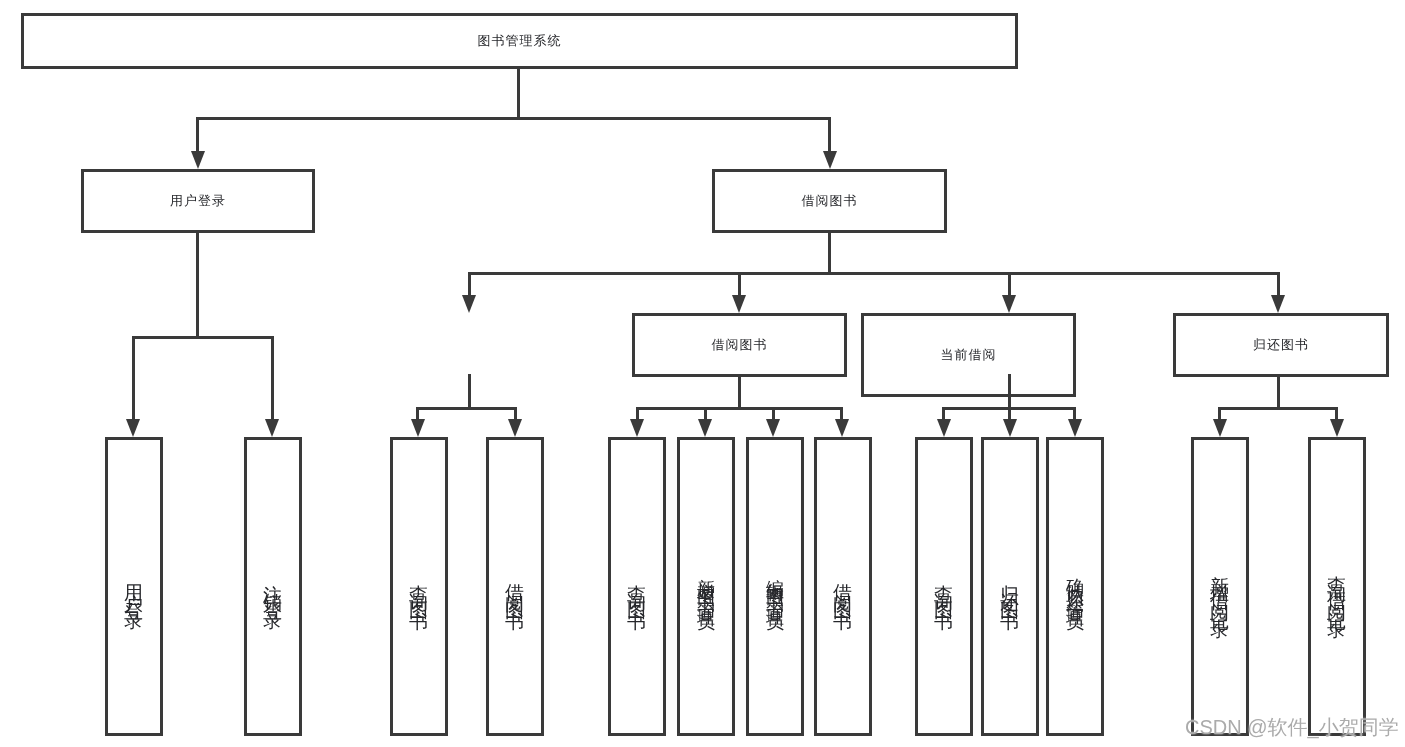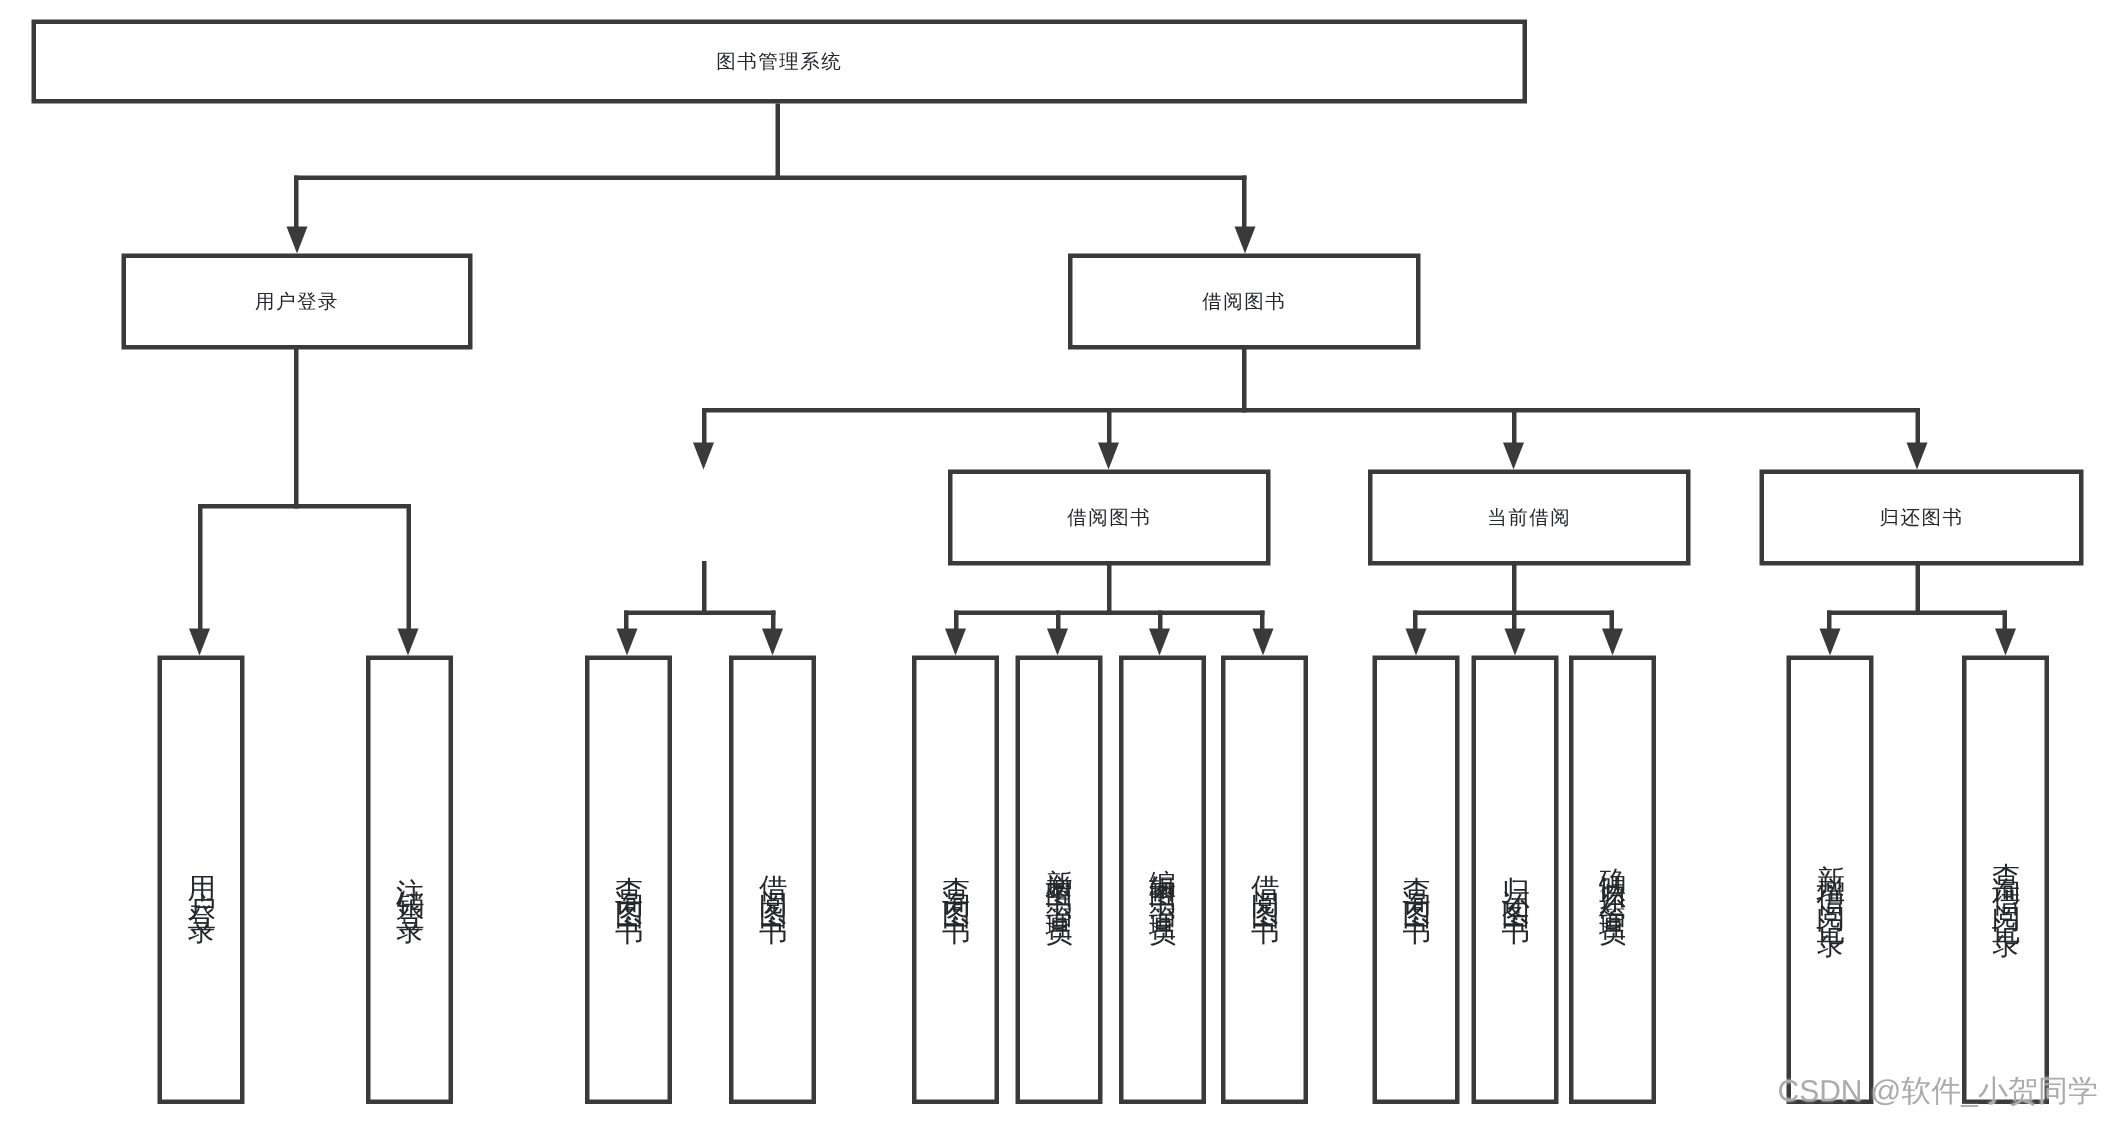--- a/index.html
+++ b/index.html
@@ -64,21 +64,21 @@
   <div class="node h" style="left:81px; top:169px; width:234px; height:64px;">
     <span>用户登录</span>
   </div>
   <div class="node h" style="left:712px; top:169px; width:235px; height:64px;">
     <span>借阅图书</span>
   </div>
 
   <div class="node h" style="left:632px; top:313px; width:215px; height:64px;">
     <span>借阅图书</span>
   </div>
-  <div class="node h" style="left:912px; top:313px; width:215px; height:64px;">
+  <div class="node h" style="left:861px; top:313px; width:215px; height:84px;">
     <span>当前借阅</span>
   </div>
   <div class="node h" style="left:1173px; top:313px; width:216px; height:64px;">
     <span>归还图书</span>
   </div>
 
   <div class="node v" style="left:105px;">
     <span class="vtext">用户登录</span>
   </div>
   <div class="node v" style="left:244px;">

